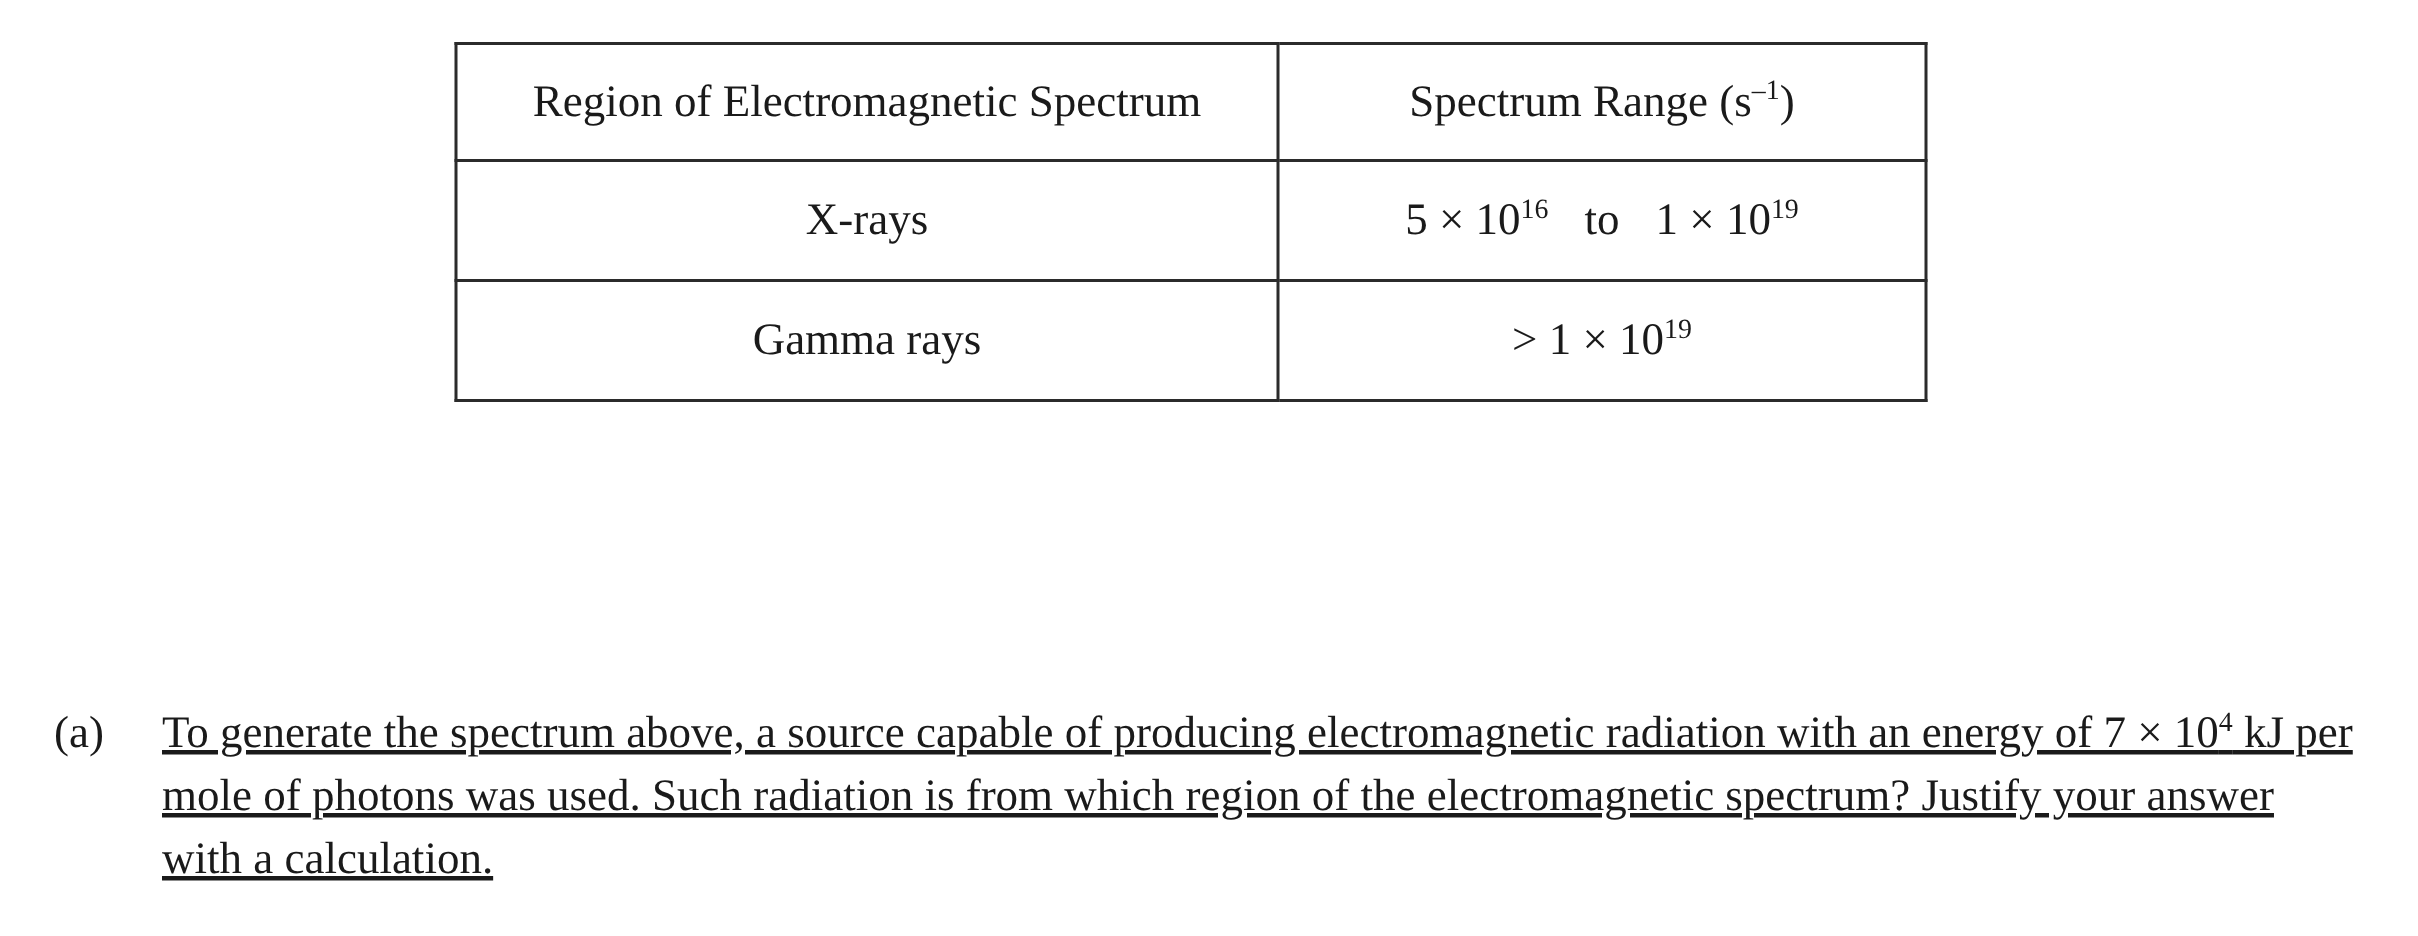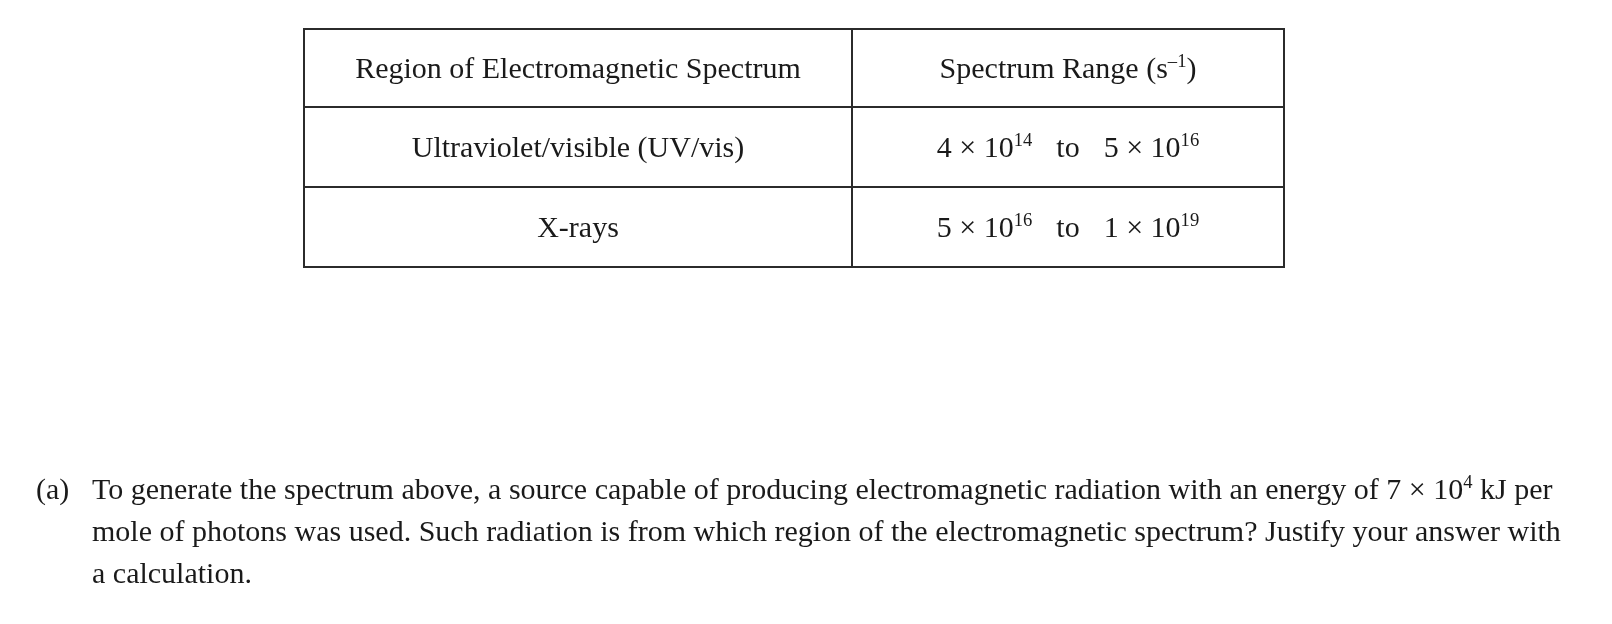--- a/index.html
+++ b/index.html
@@ -91,22 +91,23 @@
   }
 
   .question .marker {
     position: absolute;
     left: 0;
     top: 0;
     width: 56px;
   }
 
   .question .body {
-    margin-left: 56px;
+    margin-left: 72px;
     text-align: left;
+    text-decoration: underline;
   }
 
   .nowrap { white-space: nowrap; }
 </style>
 </head>
 <body>
 
 <div class="page">
 
   <div class="table-wrap">
@@ -116,29 +117,29 @@
         <col class="freq">
       </colgroup>
       <thead>
         <tr>
           <th><span>Region of Electromagnetic Spectrum</span></th>
           <th><span class="nowrap"><span>Spectrum Range (s</span><sup>–1</sup><span>)</span></span></th>
         </tr>
       </thead>
       <tbody>
         <tr>
-          <td><span>Ultraviolet/visible (UV/vis)</span></td>
+          <td><span>X-rays</span></td>
           <td class="freq-cell">
-            <span class="nowrap"><span>4 × 10</span><sup>14</sup></span><span class="gap"></span><span class="to">to</span><span class="gap"></span><span class="nowrap"><span>5 × 10</span><sup>16</sup></span>
+            <span class="nowrap"><span>5 × 10</span><sup>16</sup></span><span class="gap"></span><span class="to">to</span><span class="gap"></span><span class="nowrap"><span>1 × 10</span><sup>19</sup></span>
           </td>
         </tr>
         <tr>
-          <td><span>X-rays</span></td>
+          <td><span>Gamma rays</span></td>
           <td class="freq-cell">
-            <span class="nowrap"><span>5 × 10</span><sup>16</sup></span><span class="gap"></span><span class="to">to</span><span class="gap"></span><span class="nowrap"><span>1 × 10</span><sup>19</sup></span>
+            <span class="nowrap"><span>&gt; 1 × 10</span><sup>19</sup></span>
           </td>
         </tr>
       </tbody>
     </table>
   </div>
 
   <div class="question">
     <span class="marker">(a)</span>
     <div class="body"><span>To generate the spectrum above, a source capable of producing electromagnetic radiation with an energy of 7 × 10</span><sup>4</sup><span> kJ per mole of photons was used. Such radiation is from which region of the electromagnetic spectrum? Justify your answer with a calculation.</span></div>
   </div>

